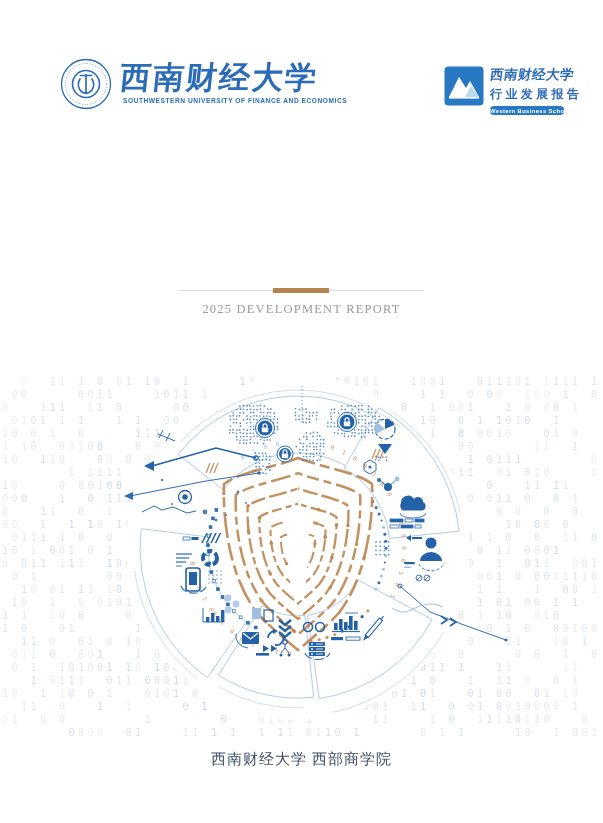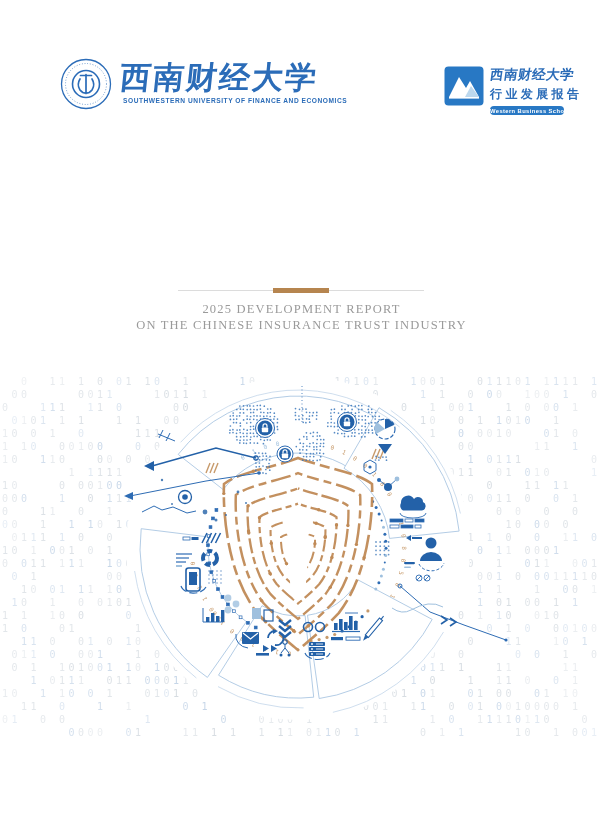--- a/index.html
+++ b/index.html
@@ -89,21 +89,20 @@
       <div class="wbs-zh2">行业发展报告</div>
       <div class="wbs-en">Western Business School</div>
     </div>
   </div>
 
   <div class="divider">
     <div class="divider-gold"></div>
   </div>
   <div class="subtitle-en">
     <div>2025 DEVELOPMENT REPORT</div>
-    <div>ON THE CHINESE INSURANCE TRUST INDUSTRY</div>
   </div>
 
   <div class="illustration">
     <div class="binary-layer" id="binary">
         <span style="left:21px;top:4px;color:#d5dbe1;opacity:0.38">0</span>
         <span style="left:49.5px;top:4px;color:#d5dbe1;opacity:0.57">1</span>
         <span style="left:59px;top:4px;color:#d5dbe1;opacity:0.44">1</span>
         <span style="left:78px;top:4px;color:#d5dbe1;opacity:0.63">1</span>
         <span style="left:97px;top:4px;color:#d5dbe1;opacity:0.76">0</span>
         <span style="left:116px;top:4px;color:#c6d6e8;opacity:0.48">0</span>
@@ -1294,13 +1293,14 @@
           <path d="M305,281 a13,9 0 0 0 25,0" fill="none" stroke="#2e6cb4" stroke-width="1.1" stroke-dasharray="9 3"></path>
         </g>
         <g transform="rotate(40 372 258)">
           <rect x="370" y="244" width="4" height="22" fill="none" stroke="#2361a8" stroke-width="1.1"></rect>
           <polygon points="370,266 374,266 372,272" fill="#2361a8"></polygon>
           <line x1="372" y1="240" x2="372" y2="244" stroke="#2361a8" stroke-width="1.1"></line>
         </g>
       </svg>
   </div>
 
+  <div class="footer-text">西南财经大学 西部商学院</div>
 </div>
 
 </body></html>

